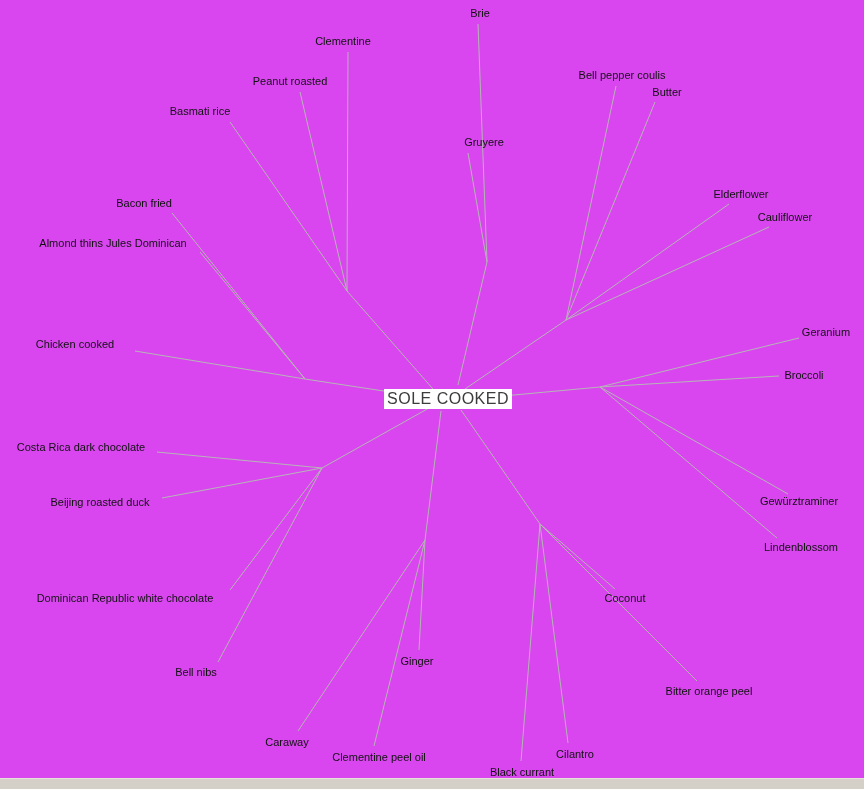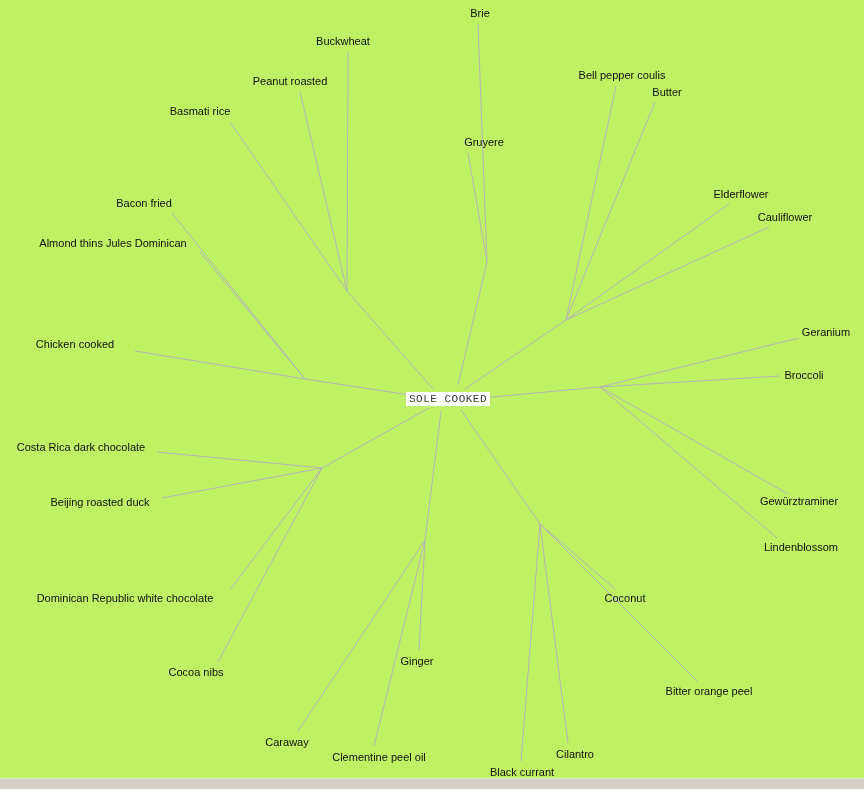--- a/index.html
+++ b/index.html
@@ -5,21 +5,21 @@
   html, body {
     margin: 0;
     padding: 0;
     background: #ffffff;
     font-family: "Liberation Sans", sans-serif;
   }
   #stage {
     position: relative;
     width: 864px;
     height: 789px;
-    background: #bef264;
+    background: #d946ef;
     overflow: hidden;
   }
   #edges-svg {
     position: absolute;
     left: 0;
     top: 0;
     width: 864px;
     height: 789px;
     z-index: 0;
   }
@@ -31,28 +31,27 @@
     color: #111111;
     z-index: 2;
     cursor: pointer;
   }
   .center-label {
     position: absolute;
     left: 448px;
     top: 399px;
     transform: translate(-50%, -50%);
     white-space: nowrap;
-    font-size: 11px;
+    font-size: 16px;
     letter-spacing: 0.5px;
     color: #3c3c3c;
     background: #ffffff;
     padding: 1px 3px;
     z-index: 3;
     cursor: pointer;
-    font-family: Liberation Mono, monospace;
   }
   .bottom-edge {
     position: absolute;
     left: 0;
     bottom: 0;
     width: 864px;
     height: 10px;
     background: #d4d0c8;
     border-top: 1px solid #e6e2da;
     z-index: 4;
@@ -95,30 +94,30 @@
       <line x1="600" y1="387" x2="777" y2="538" stroke="#b5b5b5" stroke-width="1"></line>
       <line x1="465" y1="389" x2="566" y2="320" stroke="#b5b5b5" stroke-width="1"></line>
       <line x1="566" y1="320" x2="616" y2="86" stroke="#b5b5b5" stroke-width="1"></line>
       <line x1="566" y1="320" x2="655" y2="102" stroke="#b5b5b5" stroke-width="1"></line>
       <line x1="566" y1="320" x2="729" y2="204" stroke="#b5b5b5" stroke-width="1"></line>
       <line x1="566" y1="320" x2="769" y2="227" stroke="#b5b5b5" stroke-width="1"></line>
     </svg>
   <div id="labels-layer">
       <div class="node-label" style="left: 480px; top: 13px;">Brie</div>
       <div class="node-label" style="left: 484px; top: 142px;">Gruyere</div>
-      <div class="node-label" style="left: 343px; top: 41px;">Buckwheat</div>
+      <div class="node-label" style="left: 343px; top: 41px;">Clementine</div>
       <div class="node-label" style="left: 290px; top: 81px;">Peanut roasted</div>
       <div class="node-label" style="left: 200px; top: 111px;">Basmati rice</div>
       <div class="node-label" style="left: 144px; top: 203px;">Bacon fried</div>
       <div class="node-label" style="left: 113px; top: 243px;">Almond thins Jules Dominican</div>
       <div class="node-label" style="left: 75px; top: 344px;">Chicken cooked</div>
       <div class="node-label" style="left: 81px; top: 447px;">Costa Rica dark chocolate</div>
       <div class="node-label" style="left: 100px; top: 502px;">Beijing roasted duck</div>
       <div class="node-label" style="left: 125px; top: 598px;">Dominican Republic white chocolate</div>
-      <div class="node-label" style="left: 196px; top: 672px;">Cocoa nibs</div>
+      <div class="node-label" style="left: 196px; top: 672px;">Bell nibs</div>
       <div class="node-label" style="left: 417px; top: 661px;">Ginger</div>
       <div class="node-label" style="left: 287px; top: 742px;">Caraway</div>
       <div class="node-label" style="left: 359px; top: 757px; margin-left: 20px;">Clementine peel oil</div>
       <div class="node-label" style="left: 625px; top: 598px;">Coconut</div>
       <div class="node-label" style="left: 709px; top: 691px;">Bitter orange peel</div>
       <div class="node-label" style="left: 575px; top: 754px;">Cilantro</div>
       <div class="node-label" style="left: 522px; top: 772px;">Black currant</div>
       <div class="node-label" style="left: 826px; top: 332px;">Geranium</div>
       <div class="node-label" style="left: 804px; top: 375px;">Broccoli</div>
       <div class="node-label" style="left: 799px; top: 501px; text-align: right;">Gewürztraminer</div>

